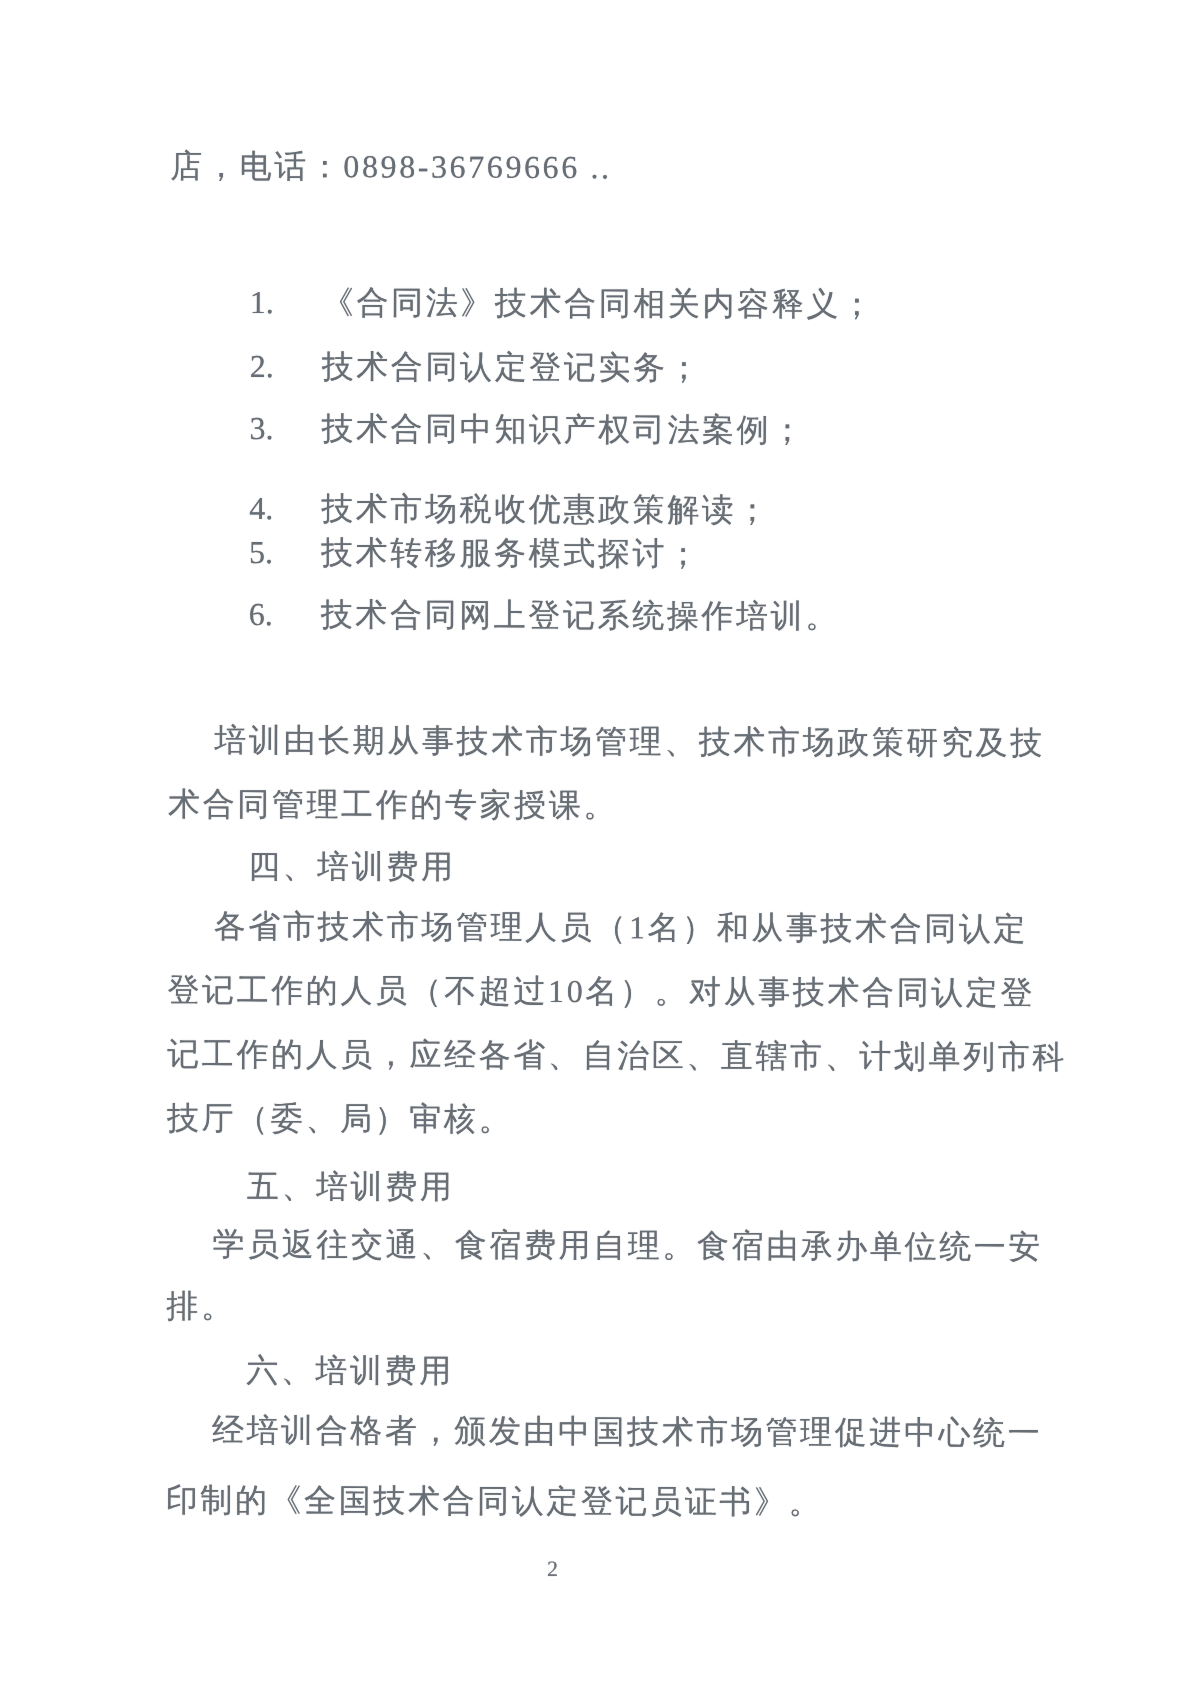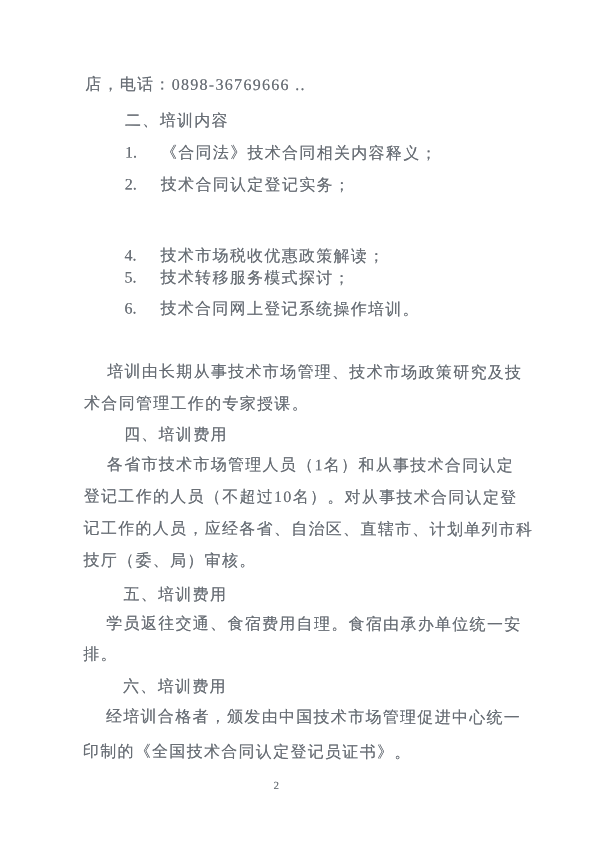--- a/index.html
+++ b/index.html
@@ -47,27 +47,29 @@
   }
 </style>
 </head>
 <body>
 
 <div class="page" style="color: rgb(104, 110, 117); background: rgb(255, 255, 255);">
   <div class="sheet">
 
     <div class="ln flush" style="top:75px">店，电话：0898-36769666 ..</div>
 
-    <div class="ln heading" style="top:111px">二、培训内容</div>
 
     <div class="ln item" style="top:143px">
       <span class="num">1.</span><span>《合同法》技术合同相关内容释义；</span>
     </div>
     <div class="ln item" style="top:175px">
       <span class="num">2.</span><span>技术合同认定登记实务；</span>
+    </div>
+    <div class="ln item" style="top:206px">
+      <span class="num">3.</span><span>技术合同中知识产权司法案例；</span>
     </div>
     <div class="ln item" style="top:246px">
       <span class="num">4.</span><span>技术市场税收优惠政策解读；</span>
     </div>
     <div class="ln item" style="top:268px">
       <span class="num">5.</span><span>技术转移服务模式探讨；</span>
     </div>
     <div class="ln item" style="top:299px">
       <span class="num">6.</span><span>技术合同网上登记系统操作培训。</span>
     </div>

